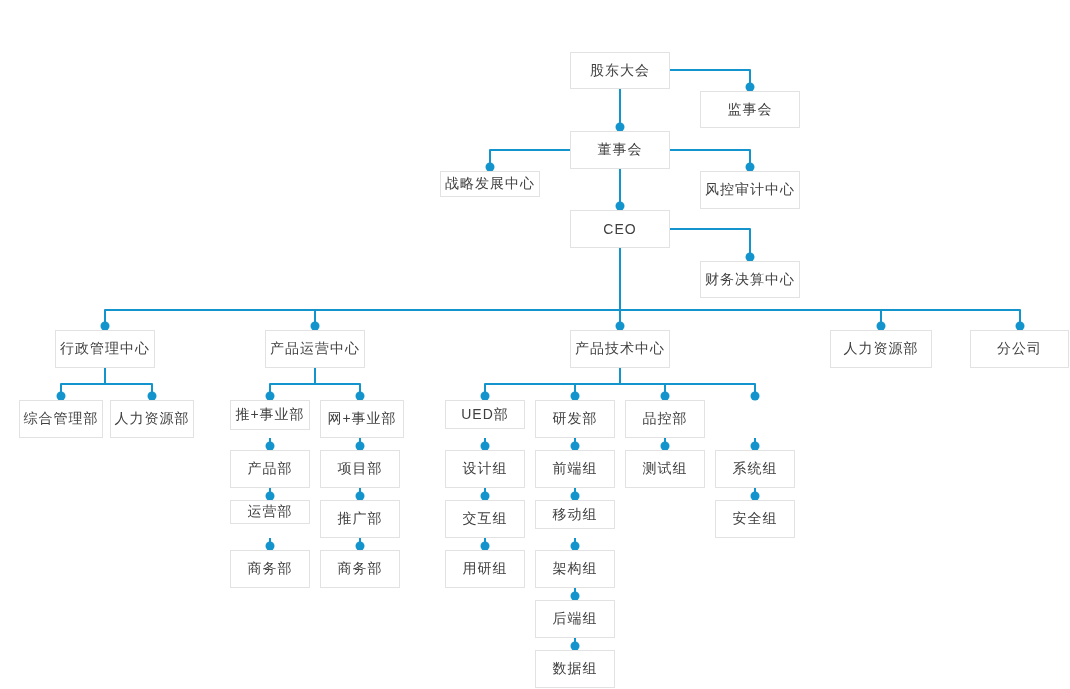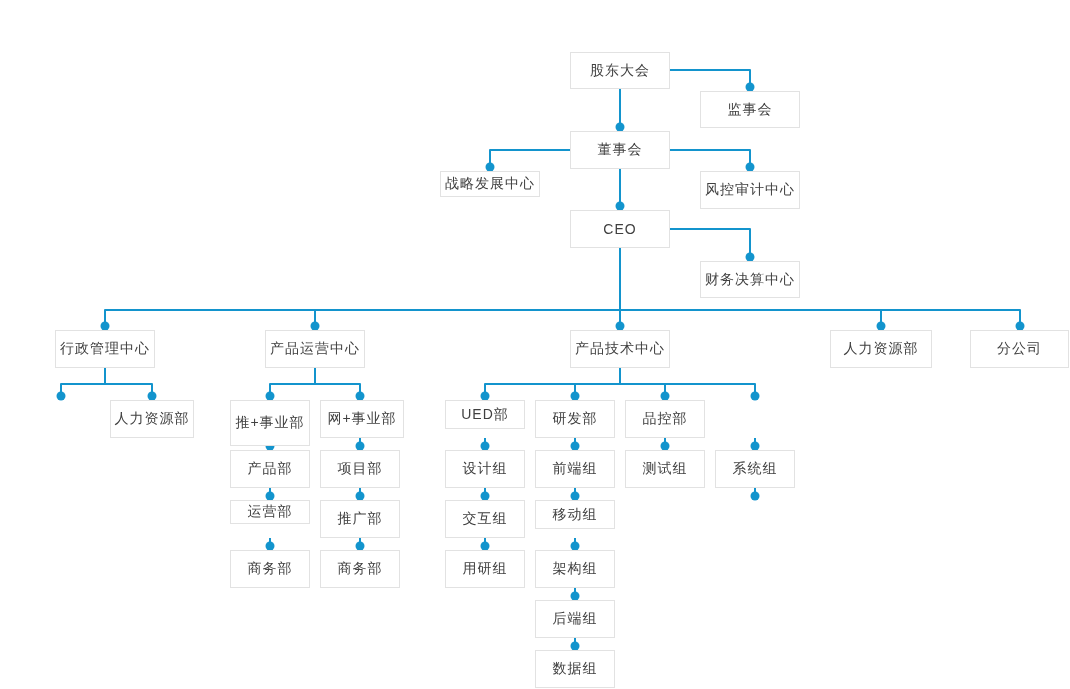--- a/index.html
+++ b/index.html
@@ -156,22 +156,23 @@
   <div class="node" style="left:700px;top:171px;width:100px;height:38px">风控审计中心</div>
   <div class="node" style="left:570px;top:210px;width:100px;height:38px">CEO</div>
   <div class="node" style="left:700px;top:261px;width:100px;height:37px">财务决算中心</div>
 
   <div class="node" style="left:55px;top:330px;width:100px;height:38px">行政管理中心</div>
   <div class="node" style="left:265px;top:330px;width:100px;height:38px">产品运营中心</div>
   <div class="node" style="left:570px;top:330px;width:100px;height:38px">产品技术中心</div>
   <div class="node" style="left:830px;top:330px;width:102px;height:38px">人力资源部</div>
   <div class="node" style="left:970px;top:330px;width:99px;height:38px">分公司</div>
 
+  <div class="node" style="left:19px;top:400px;width:84px;height:38px">综合管理部</div>
   <div class="node" style="left:110px;top:400px;width:84px;height:38px">人力资源部</div>
-  <div class="node" style="left:230px;top:400px;width:80px;height:46px">推+事业部</div>
+  <div class="node" style="left:230px;top:400px;width:80px;height:30px">推+事业部</div>
   <div class="node" style="left:320px;top:400px;width:84px;height:38px">网+事业部</div>
   <div class="node" style="left:445px;top:400px;width:80px;height:29px">UED部</div>
   <div class="node" style="left:535px;top:400px;width:80px;height:38px">研发部</div>
   <div class="node" style="left:625px;top:400px;width:80px;height:38px">品控部</div>
 
   <div class="node" style="left:230px;top:450px;width:80px;height:38px">产品部</div>
   <div class="node" style="left:230px;top:500px;width:80px;height:24px">运营部</div>
   <div class="node" style="left:230px;top:550px;width:80px;height:38px">商务部</div>
 
   <div class="node" style="left:320px;top:450px;width:80px;height:38px">项目部</div>
@@ -184,14 +185,15 @@
 
   <div class="node" style="left:535px;top:450px;width:80px;height:38px">前端组</div>
   <div class="node" style="left:535px;top:500px;width:80px;height:29px">移动组</div>
   <div class="node" style="left:535px;top:550px;width:80px;height:38px">架构组</div>
   <div class="node" style="left:535px;top:600px;width:80px;height:38px">后端组</div>
   <div class="node" style="left:535px;top:650px;width:80px;height:38px">数据组</div>
 
   <div class="node" style="left:625px;top:450px;width:80px;height:38px">测试组</div>
 
   <div class="node" style="left:715px;top:450px;width:80px;height:38px">系统组</div>
+  <div class="node" style="left:715px;top:500px;width:80px;height:38px">安全组</div>
 
 </div>
 
 </body></html>

